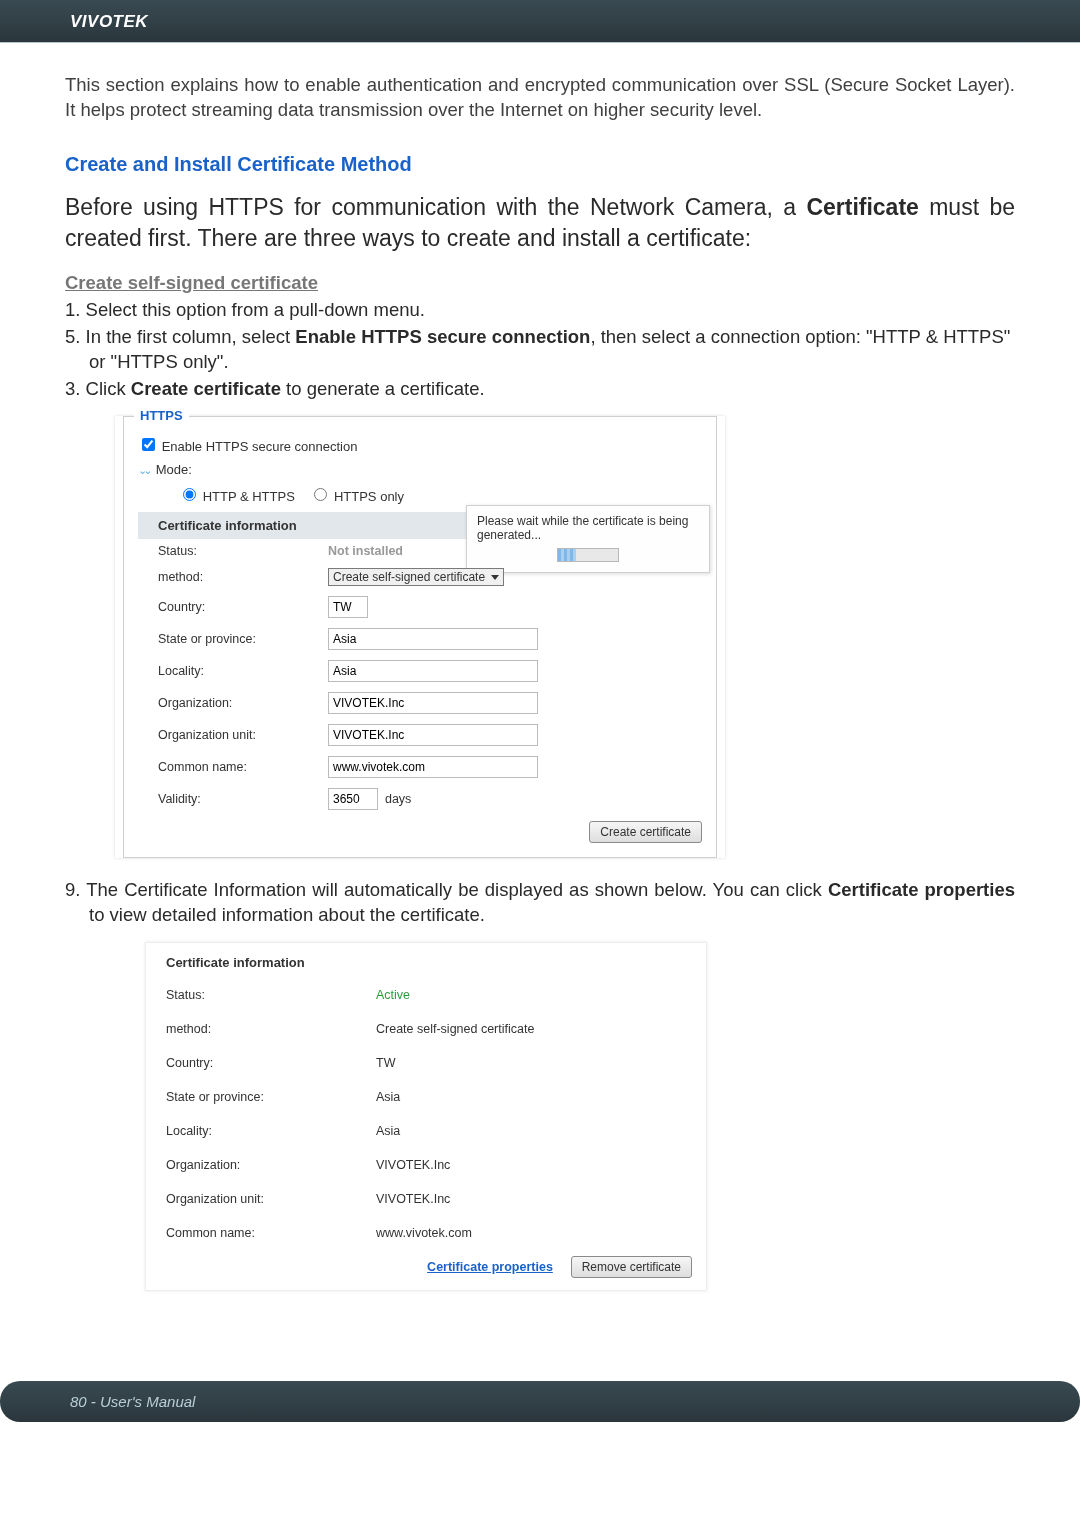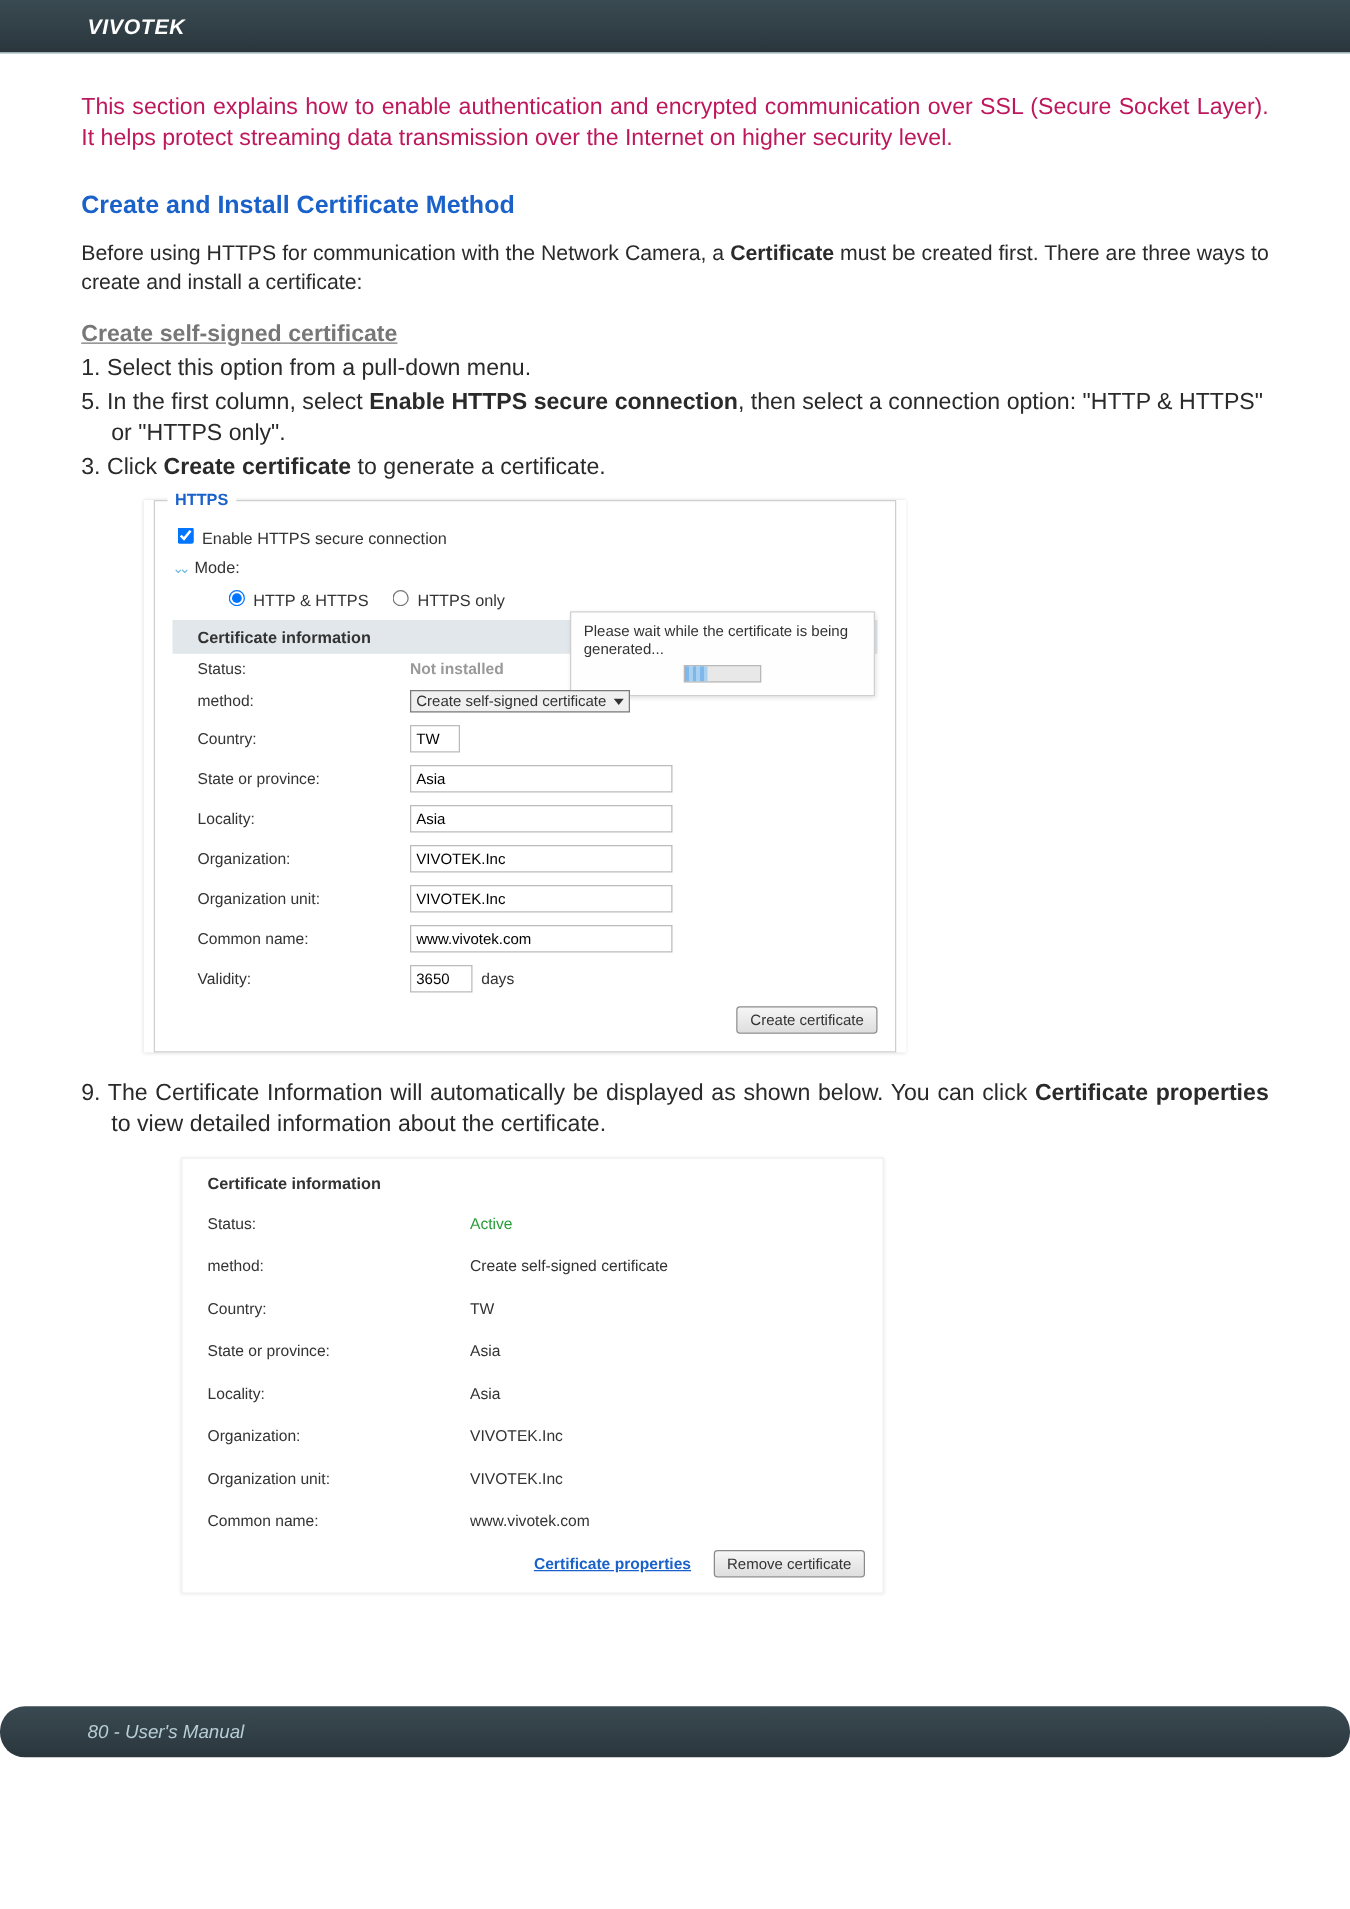--- a/index.html
+++ b/index.html
@@ -45,30 +45,30 @@
     font-size: 18px;
     padding: 2px 8px;
     vertical-align: middle;
     font-weight: normal;
   }
   .para {
     font-size: 18.5px;
     line-height: 1.35;
     text-align: justify;
     margin: 16px 0 30px 0;
-    color: #be185d;
+    color: #404040;
   }
   .section-head {
     color: #1a62c9;
     font-size: 20px;
     font-weight: bold;
     margin: 20px 0 16px 0;
   }
   .para2 {
-    font-size: 17px;
+    font-size: 23px;
     line-height: 1.35;
     text-align: justify;
     margin: 0 0 18px 0;
     color: #2a2a2a;
   }
   .sub-head {
     color: #777;
     font-size: 18.5px;
     font-weight: bold;
     text-decoration: underline;
@@ -159,21 +159,21 @@
     border: 1px solid #8a8a8a;
     background: linear-gradient(#f6f6f6,#dedede);
     font-size: 12px;
     padding: 3px 10px;
     border-radius: 3px;
     cursor: pointer;
     display: inline-block;
   }
   .tooltip-box {
     position: absolute;
-    right: 16px;
+    right: 6px;
     top: 88px;
     width: 222px;
     background: #fefefe;
     border: 1px solid #d0d0d0;
     box-shadow: 1px 1px 4px rgba(0,0,0,0.15);
     padding: 8px 10px 10px 10px;
     font-size: 12px;
     text-align: center;
   }
   .progress {

